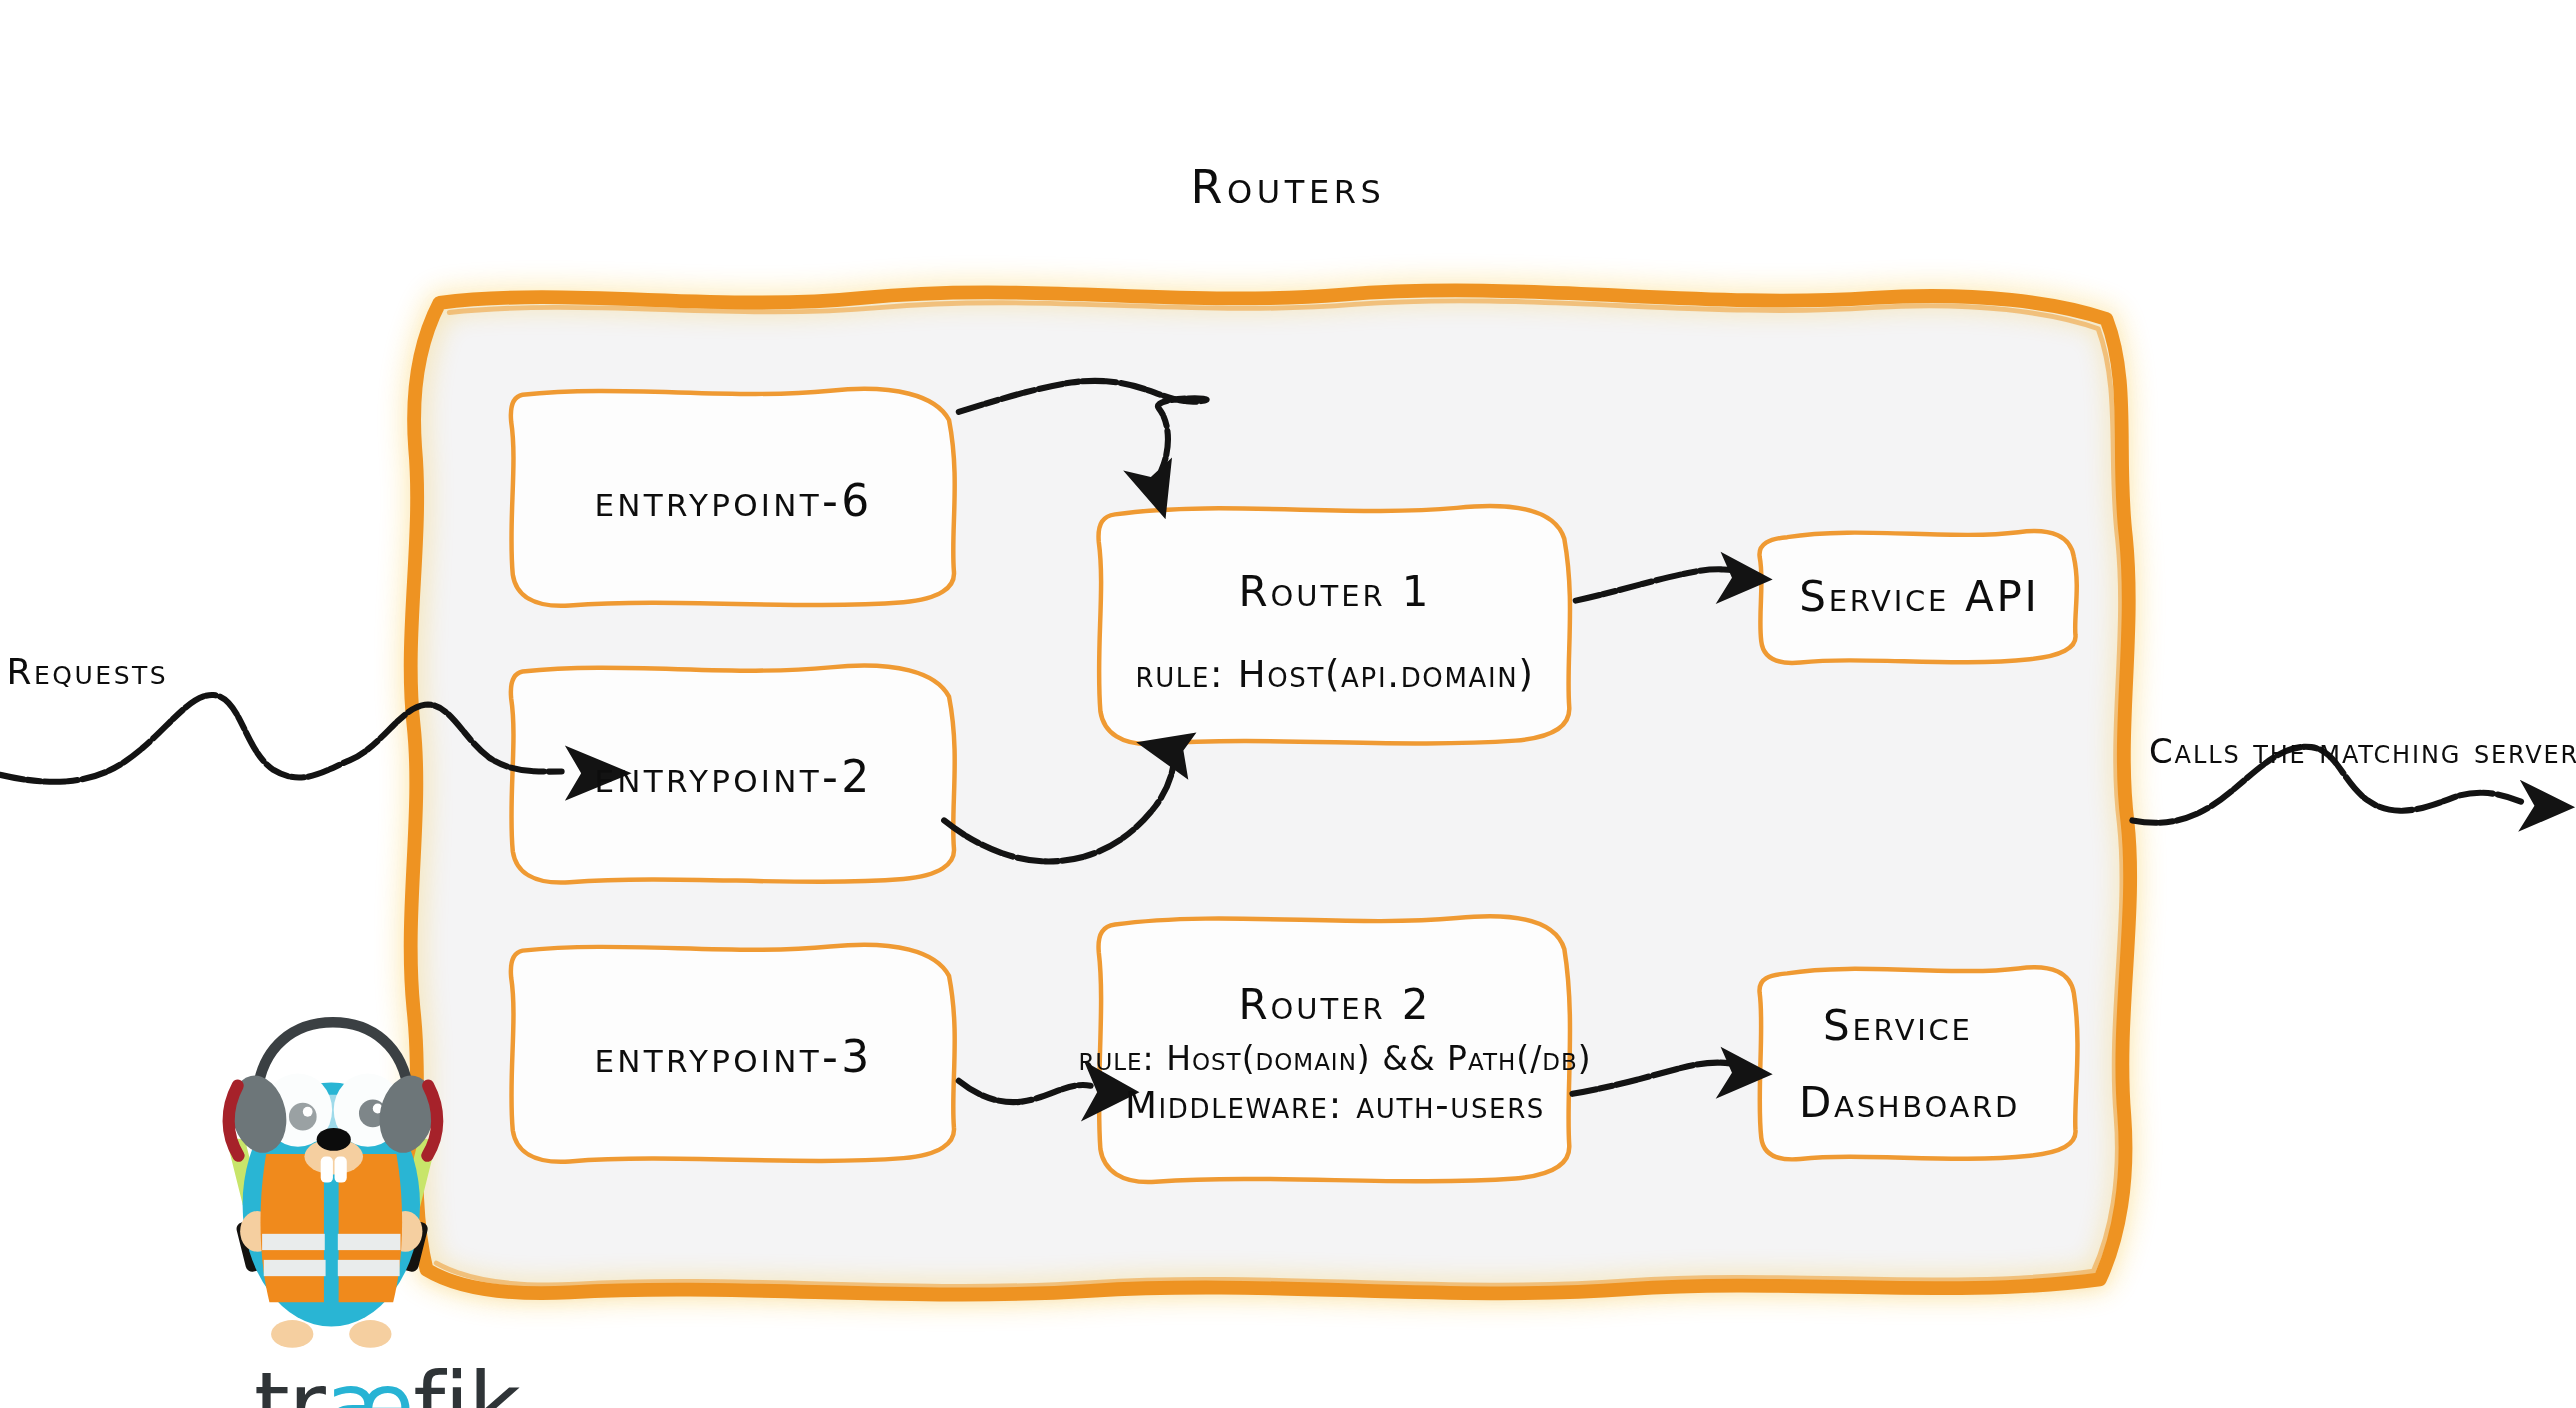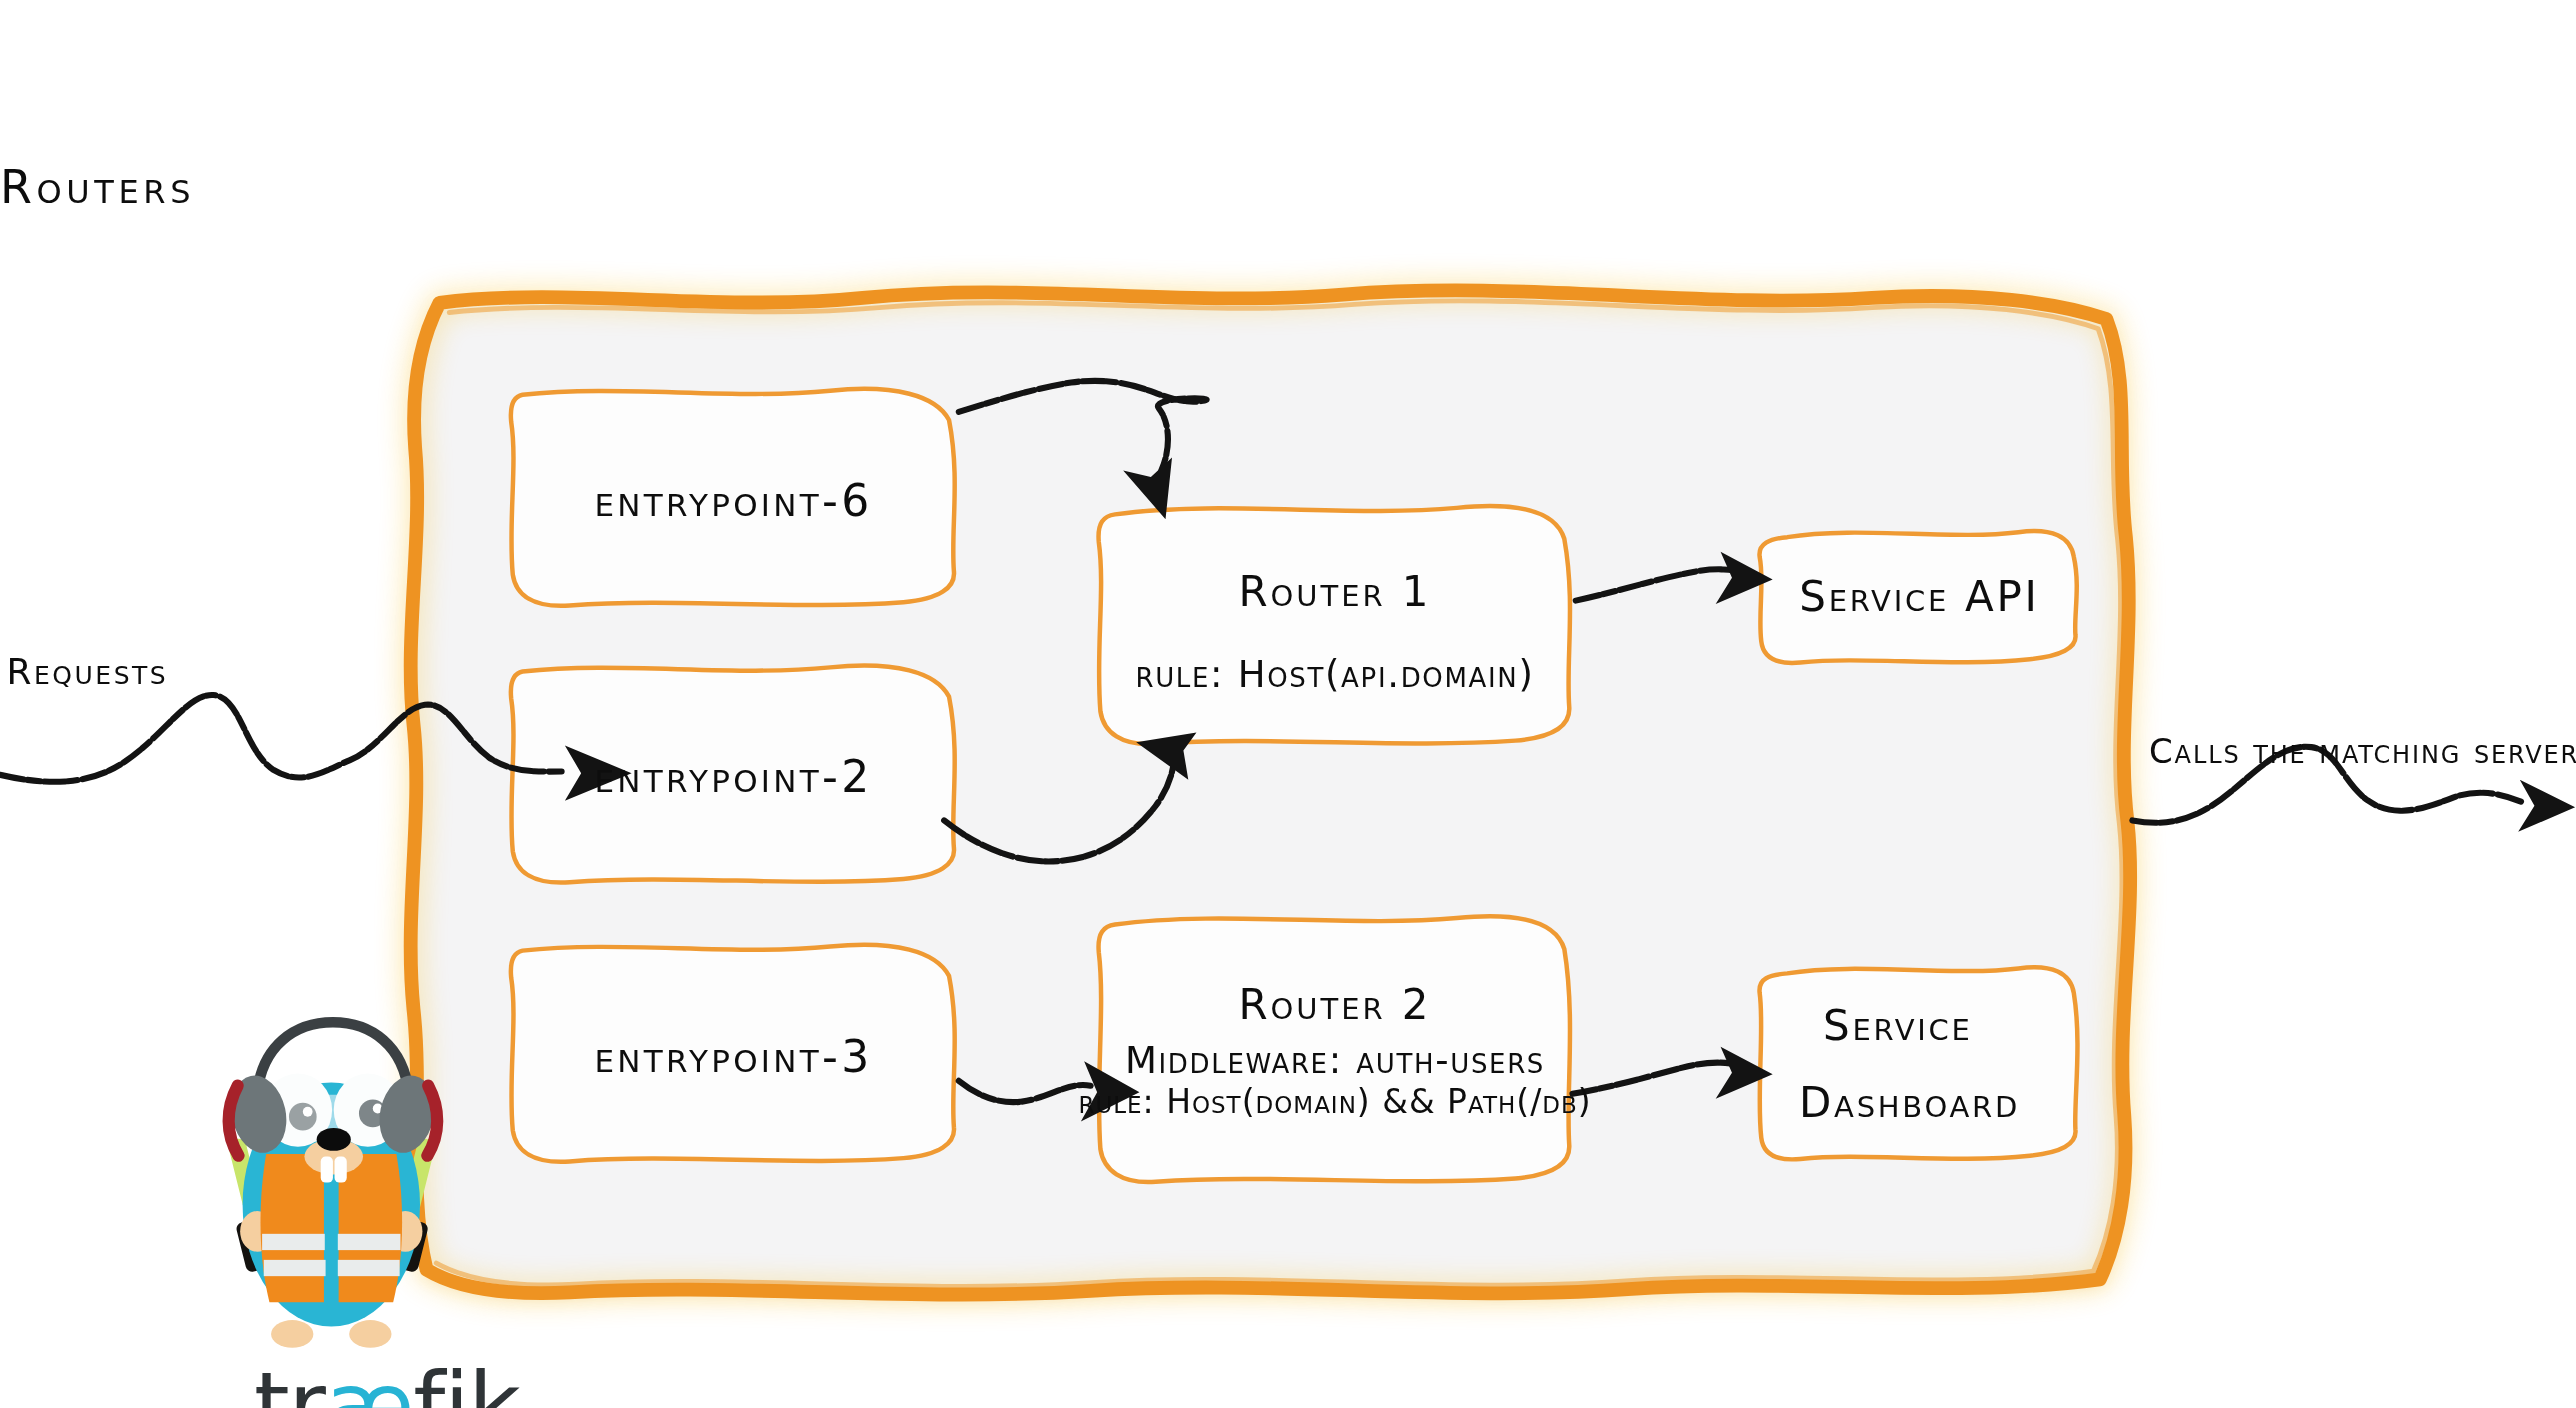--- a/index.html
+++ b/index.html
@@ -15,21 +15,21 @@
     font-family:"DejaVu Sans","Liberation Sans",sans-serif;
     font-variant:small-caps;
     font-weight:500;
     letter-spacing:0.055em;
     color:#0d0d0d;
     white-space:nowrap;
   }
   .lbl{position:absolute;}
 
   #diagram-title{
-    left:0;right:0;top:160px;text-align:left;
+    left:0;right:0;top:160px;text-align:center;
     font-size:46px;letter-spacing:0.10em;
   }
   #requests-label{left:6.5px;top:651px;font-size:36px;letter-spacing:0.07em;}
   #calls-label{left:2149px;top:731px;font-size:34px;letter-spacing:0.055em;}
 
   .ep-label{font-size:44px;letter-spacing:0.075em;}
   .rt-title{font-size:42px;letter-spacing:0.07em;}
   .rt-line{font-size:37px;letter-spacing:0.045em;}
   .rt-line-sm{font-size:33px;letter-spacing:0.030em;}
   .svc-label{font-size:42px;letter-spacing:0.065em;}
@@ -295,22 +295,22 @@
     <span class="hand ep-label">entrypoint-3</span>
   </div>
 
   <div class="box-center" style="left:1100px;top:516px;width:470px;height:230px;text-align:center;">
     <span class="hand rt-title" style="margin-bottom:37px;">Router 1</span>
     <span class="hand rt-line">rule: Host(api.domain)</span>
   </div>
 
   <div class="box-center" style="left:1100px;top:925px;width:470px;height:257px;">
     <span class="hand rt-title" style="margin-bottom:9.8px;">Router 2</span>
+    <span class="hand rt-line-sm" style="margin-bottom:6.5px;">rule: Host(domain) &amp;&amp; Path(/db)</span>
     <span class="hand rt-line">Middleware: auth-users</span>
-    <span class="hand rt-line-sm" style="margin-bottom:6.5px;">rule: Host(domain) &amp;&amp; Path(/db)</span>
   </div>
 
   <div class="box-center" style="left:1760px;top:532px;width:319px;height:129px;">
     <span class="hand svc-label">Service API</span>
   </div>
   <div class="box-left" style="left:1799px;top:969px;width:282px;height:189px;">
     <span class="hand svc-label" style="margin-bottom:28px;margin-left:24px;">Service</span>
     <span class="hand svc-label">Dashboard</span>
   </div>
 

